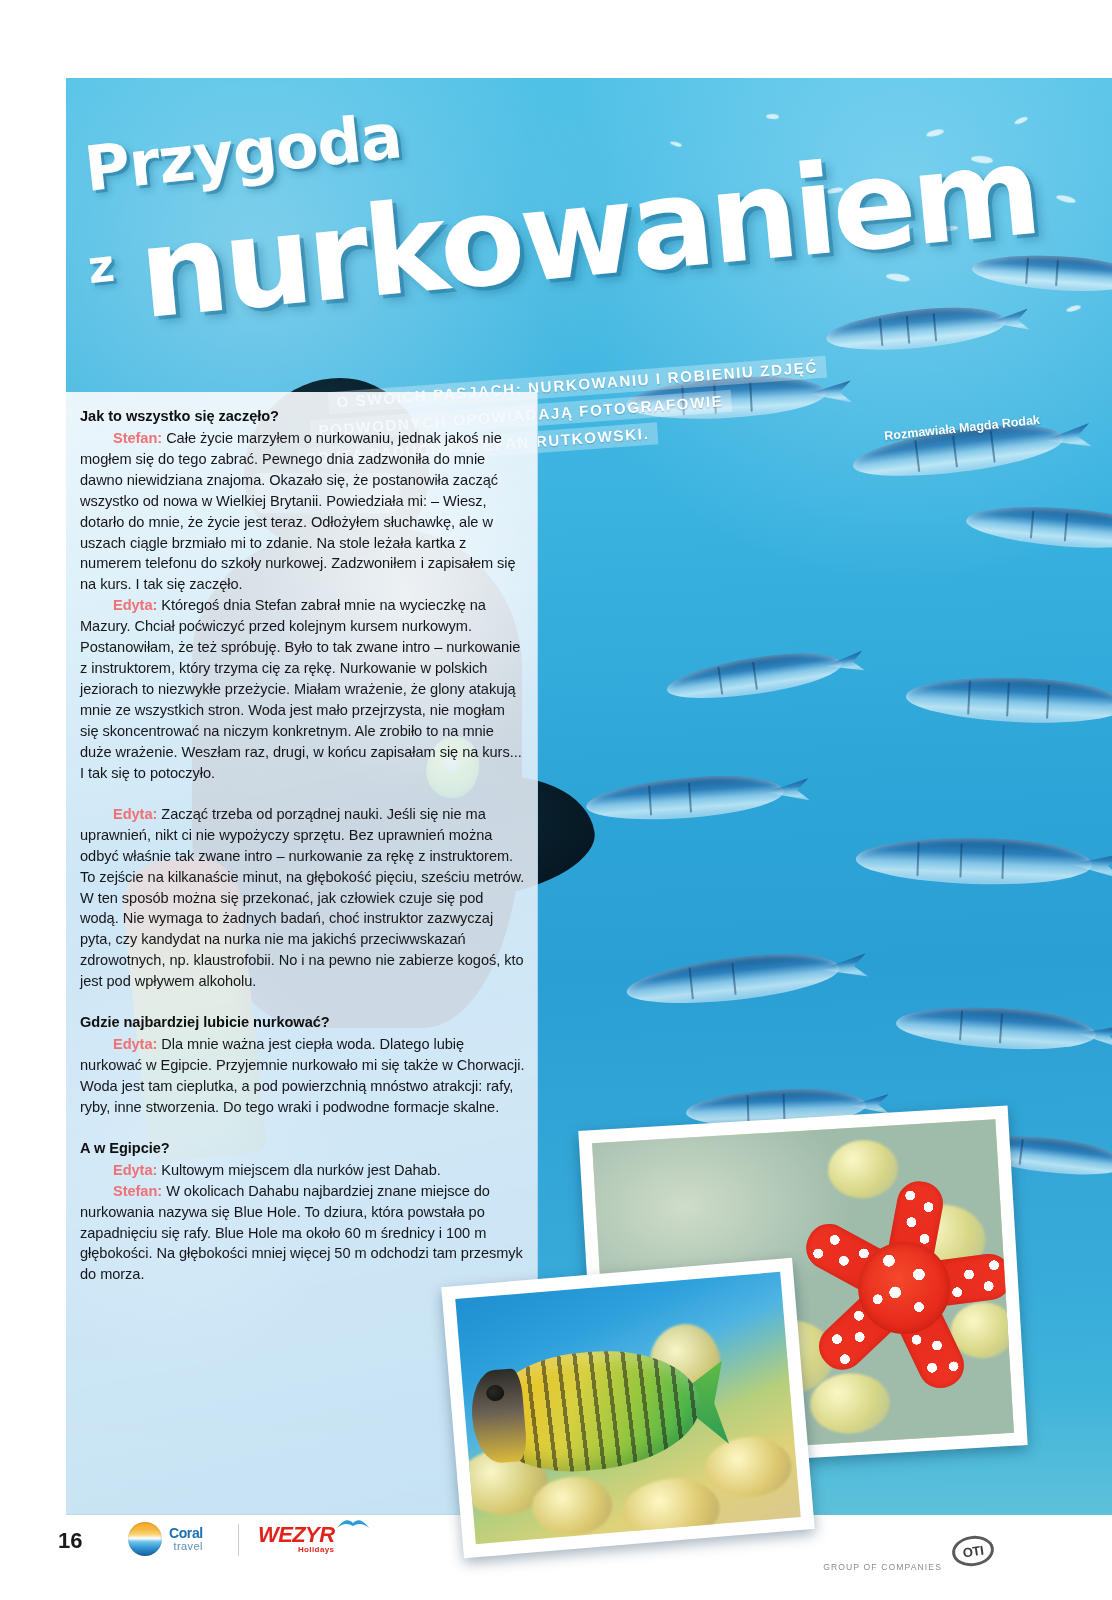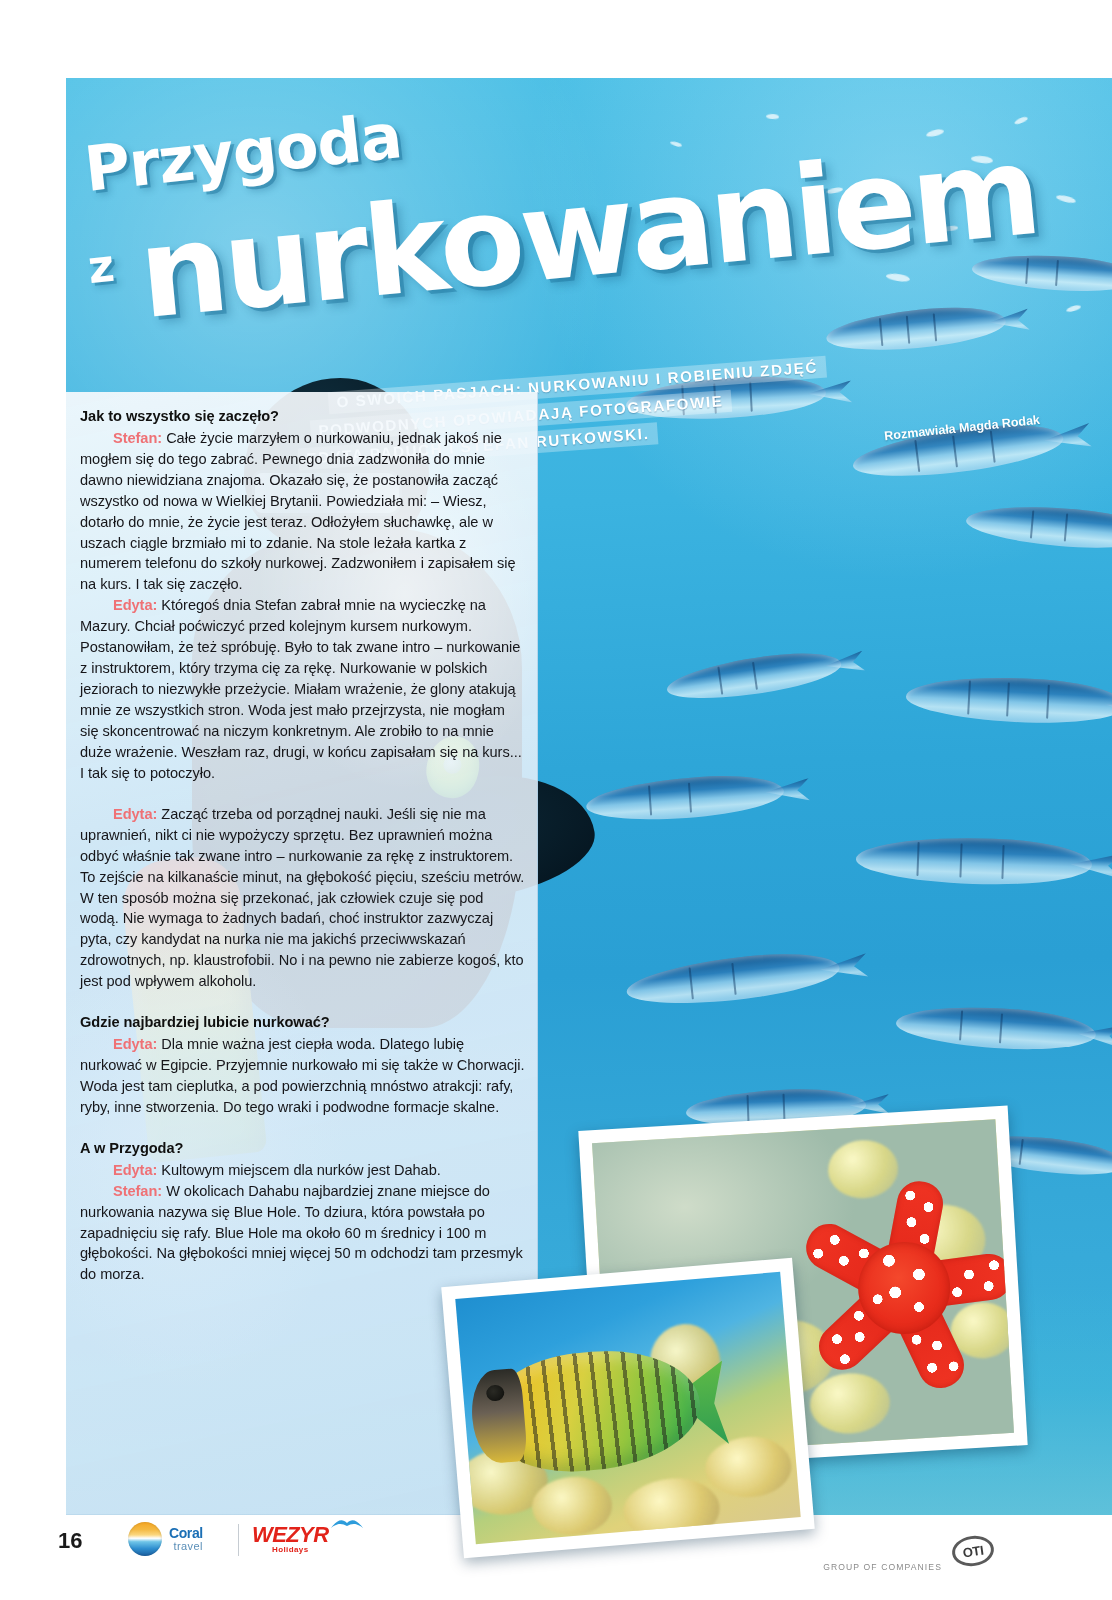--- a/index.html
+++ b/index.html
@@ -416,26 +416,26 @@
     background: linear-gradient(180deg, #f6a623 0%, #f4b942 22%, #fbd77e 38%, #ffffff 48%, #6fc5e8 58%, #2f8fd0 78%, #1a5e9e 100%);
     box-shadow: inset 0 0 3px rgba(0,0,0,.18);
   }
   #coral-text { line-height: 1; }
   #coral-name { font-size: 14px; font-weight: 700; color: #1b6fb5; letter-spacing: -.4px; }
   #coral-sub { font-size: 11px; color: #5b8fb8; letter-spacing: .4px; margin-top: 1px; text-align: right; }
   #logo-divider {
     position: absolute; left: 238px; top: 4px;
     width: 1px; height: 32px; background: #c6ccd2;
   }
-  #wezyr-logo { position: absolute; left: 252px; top: 4px; line-height: 1; }
+  #wezyr-logo { position: absolute; left: 258px; top: 4px; line-height: 1; }
   #wezyr-name {
     font-size: 22px; font-weight: 700; color: #e2231a;
     font-style: italic; letter-spacing: -.6px;
   }
-  #wezyr-sub { font-size: 8px; color: #e2231a; font-weight: 700; text-align: center; letter-spacing: .4px; }
+  #wezyr-sub { font-size: 8px; color: #e2231a; font-weight: 700; text-align: right; letter-spacing: .4px; }
   #wezyr-bird {
     position: absolute; left: 78px; top: -7px;
     width: 34px; height: 14px;
     color: #2d9cdb;
   }
   #oti-logo {
     position: absolute; right: 118px; top: 10px;
     display: flex; align-items: center; gap: 10px;
   }
   #oti-label { font-size: 8.6px; color: #8b8b8b; letter-spacing: 1.1px; margin-top: 32px; }
@@ -553,21 +553,21 @@
     <div class="article-block" id="article-body">
         <p class="q">Jak to wszystko się zaczęło?</p>
         <p class="a"><span class="spk">Stefan:</span><span> Całe życie marzyłem o nurkowaniu, jednak jakoś nie mogłem się do tego zabrać. Pewnego dnia zadzwoniła do mnie dawno niewidziana znajoma. Okazało się, że postanowiła zacząć wszystko od nowa w Wielkiej Brytanii. Powiedziała mi: – Wiesz, dotarło do mnie, że życie jest teraz. Odłożyłem słuchawkę, ale w uszach ciągle brzmiało mi to zdanie. Na stole leżała kartka z numerem telefonu do szkoły nurkowej. Zadzwoniłem i zapisałem się na kurs. I tak się zaczęło.</span></p>
         <p class="a"><span class="spk">Edyta:</span><span> Któregoś dnia Stefan zabrał mnie na wycieczkę na Mazury. Chciał poćwiczyć przed kolejnym kursem nurkowym. Postanowiłam, że też spróbuję. Było to tak zwane intro – nurkowanie z instruktorem, który trzyma cię za rękę. Nurkowanie w polskich jeziorach to niezwykłe przeżycie. Miałam wrażenie, że glony atakują mnie ze wszystkich stron. Woda jest mało przejrzysta, nie mogłam się skoncentrować na niczym konkretnym. Ale zrobiło to na mnie duże wrażenie. Weszłam raz, drugi, w końcu zapisałam się na kurs... I tak się to potoczyło.</span></p>
         <div class="gap"></div>
         <p class="a"><span class="spk">Edyta:</span><span> Zacząć trzeba od porządnej nauki. Jeśli się nie ma uprawnień, nikt ci nie wypożyczy sprzętu. Bez uprawnień można odbyć właśnie tak zwane intro – nurkowanie za rękę z instruktorem. To zejście na kilkanaście minut, na głębokość pięciu, sześciu metrów. W ten sposób można się przekonać, jak człowiek czuje się pod wodą. Nie wymaga to żadnych badań, choć instruktor zazwyczaj pyta, czy kandydat na nurka nie ma jakichś przeciwwskazań zdrowotnych, np. klaustrofobii. No i na pewno nie zabierze kogoś, kto jest pod wpływem alkoholu.</span></p>
         <div class="gap"></div>
         <p class="q">Gdzie najbardziej lubicie nurkować?</p>
         <p class="a"><span class="spk">Edyta:</span><span> Dla mnie ważna jest ciepła woda. Dlatego lubię nurkować w Egipcie. Przyjemnie nurkowało mi się także w Chorwacji. Woda jest tam cieplutka, a pod powierzchnią mnóstwo atrakcji: rafy, ryby, inne stworzenia. Do tego wraki i podwodne formacje skalne.</span></p>
         <div class="gap"></div>
-        <p class="q">A w Przygoda?</p>
+        <p class="q">A w Egipcie?</p>
         <p class="a"><span class="spk">Edyta:</span><span> Kultowym miejscem dla nurków jest Dahab.</span></p>
         <p class="a"><span class="spk">Stefan:</span><span> W okolicach Dahabu najbardziej znane miejsce do nurkowania nazywa się Blue Hole. To dziura, która powstała po zapadnięciu się rafy. Blue Hole ma około 60 m średnicy i 100 m głębokości. Na głębokości mniej więcej 50 m odchodzi tam przesmyk do morza.</span></p>
       </div>
   </div>
 
   <div class="polaroid" id="photo-starfish">
     <div class="inner">
       <div class="coral-blob" style="left:58%;top:4%;width:70px;height:58px;"></div>
       <div class="coral-blob" style="left:74%;top:26%;width:88px;height:72px;"></div>
       <div class="coral-blob" style="left:86%;top:58%;width:64px;height:56px;"></div>

